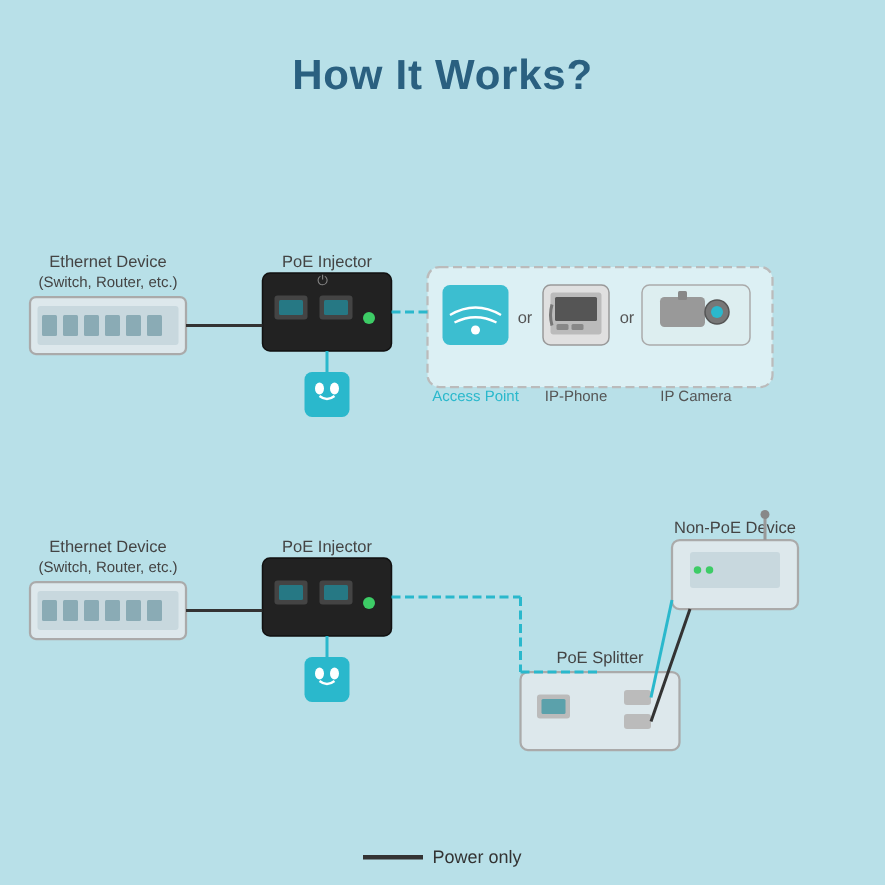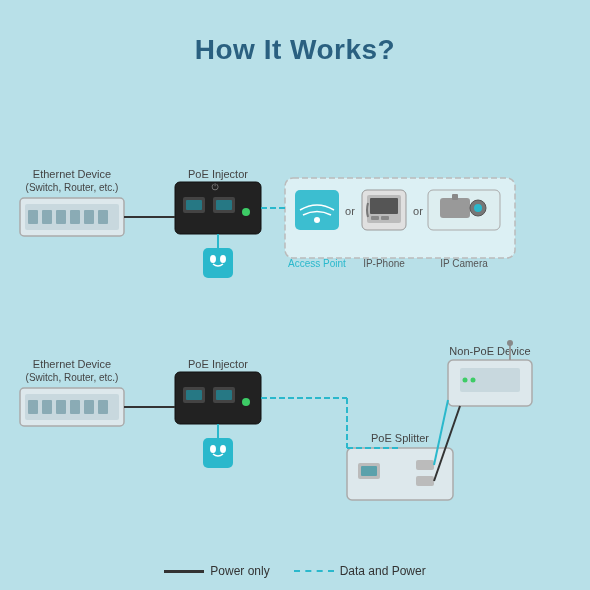--- a/index.html
+++ b/index.html
@@ -206,17 +206,13 @@
     <line x1="434" y1="421" x2="460" y2="346" stroke="#333" stroke-width="2"></line>
 
   </svg>
 </div>
 
 <div class="legend">
   <div class="legend-item">
     <div class="legend-line data"></div>
     <span>Power only</span>
   </div>
-  <div class="legend-item">
-    <div class="legend-line data-power" style="width:40px; border-top:2px dashed #2ab8cc; height:0; display:inline-block;"></div>
-    <span>Data and Power</span>
-  </div>
 </div>
 
 </body></html>

